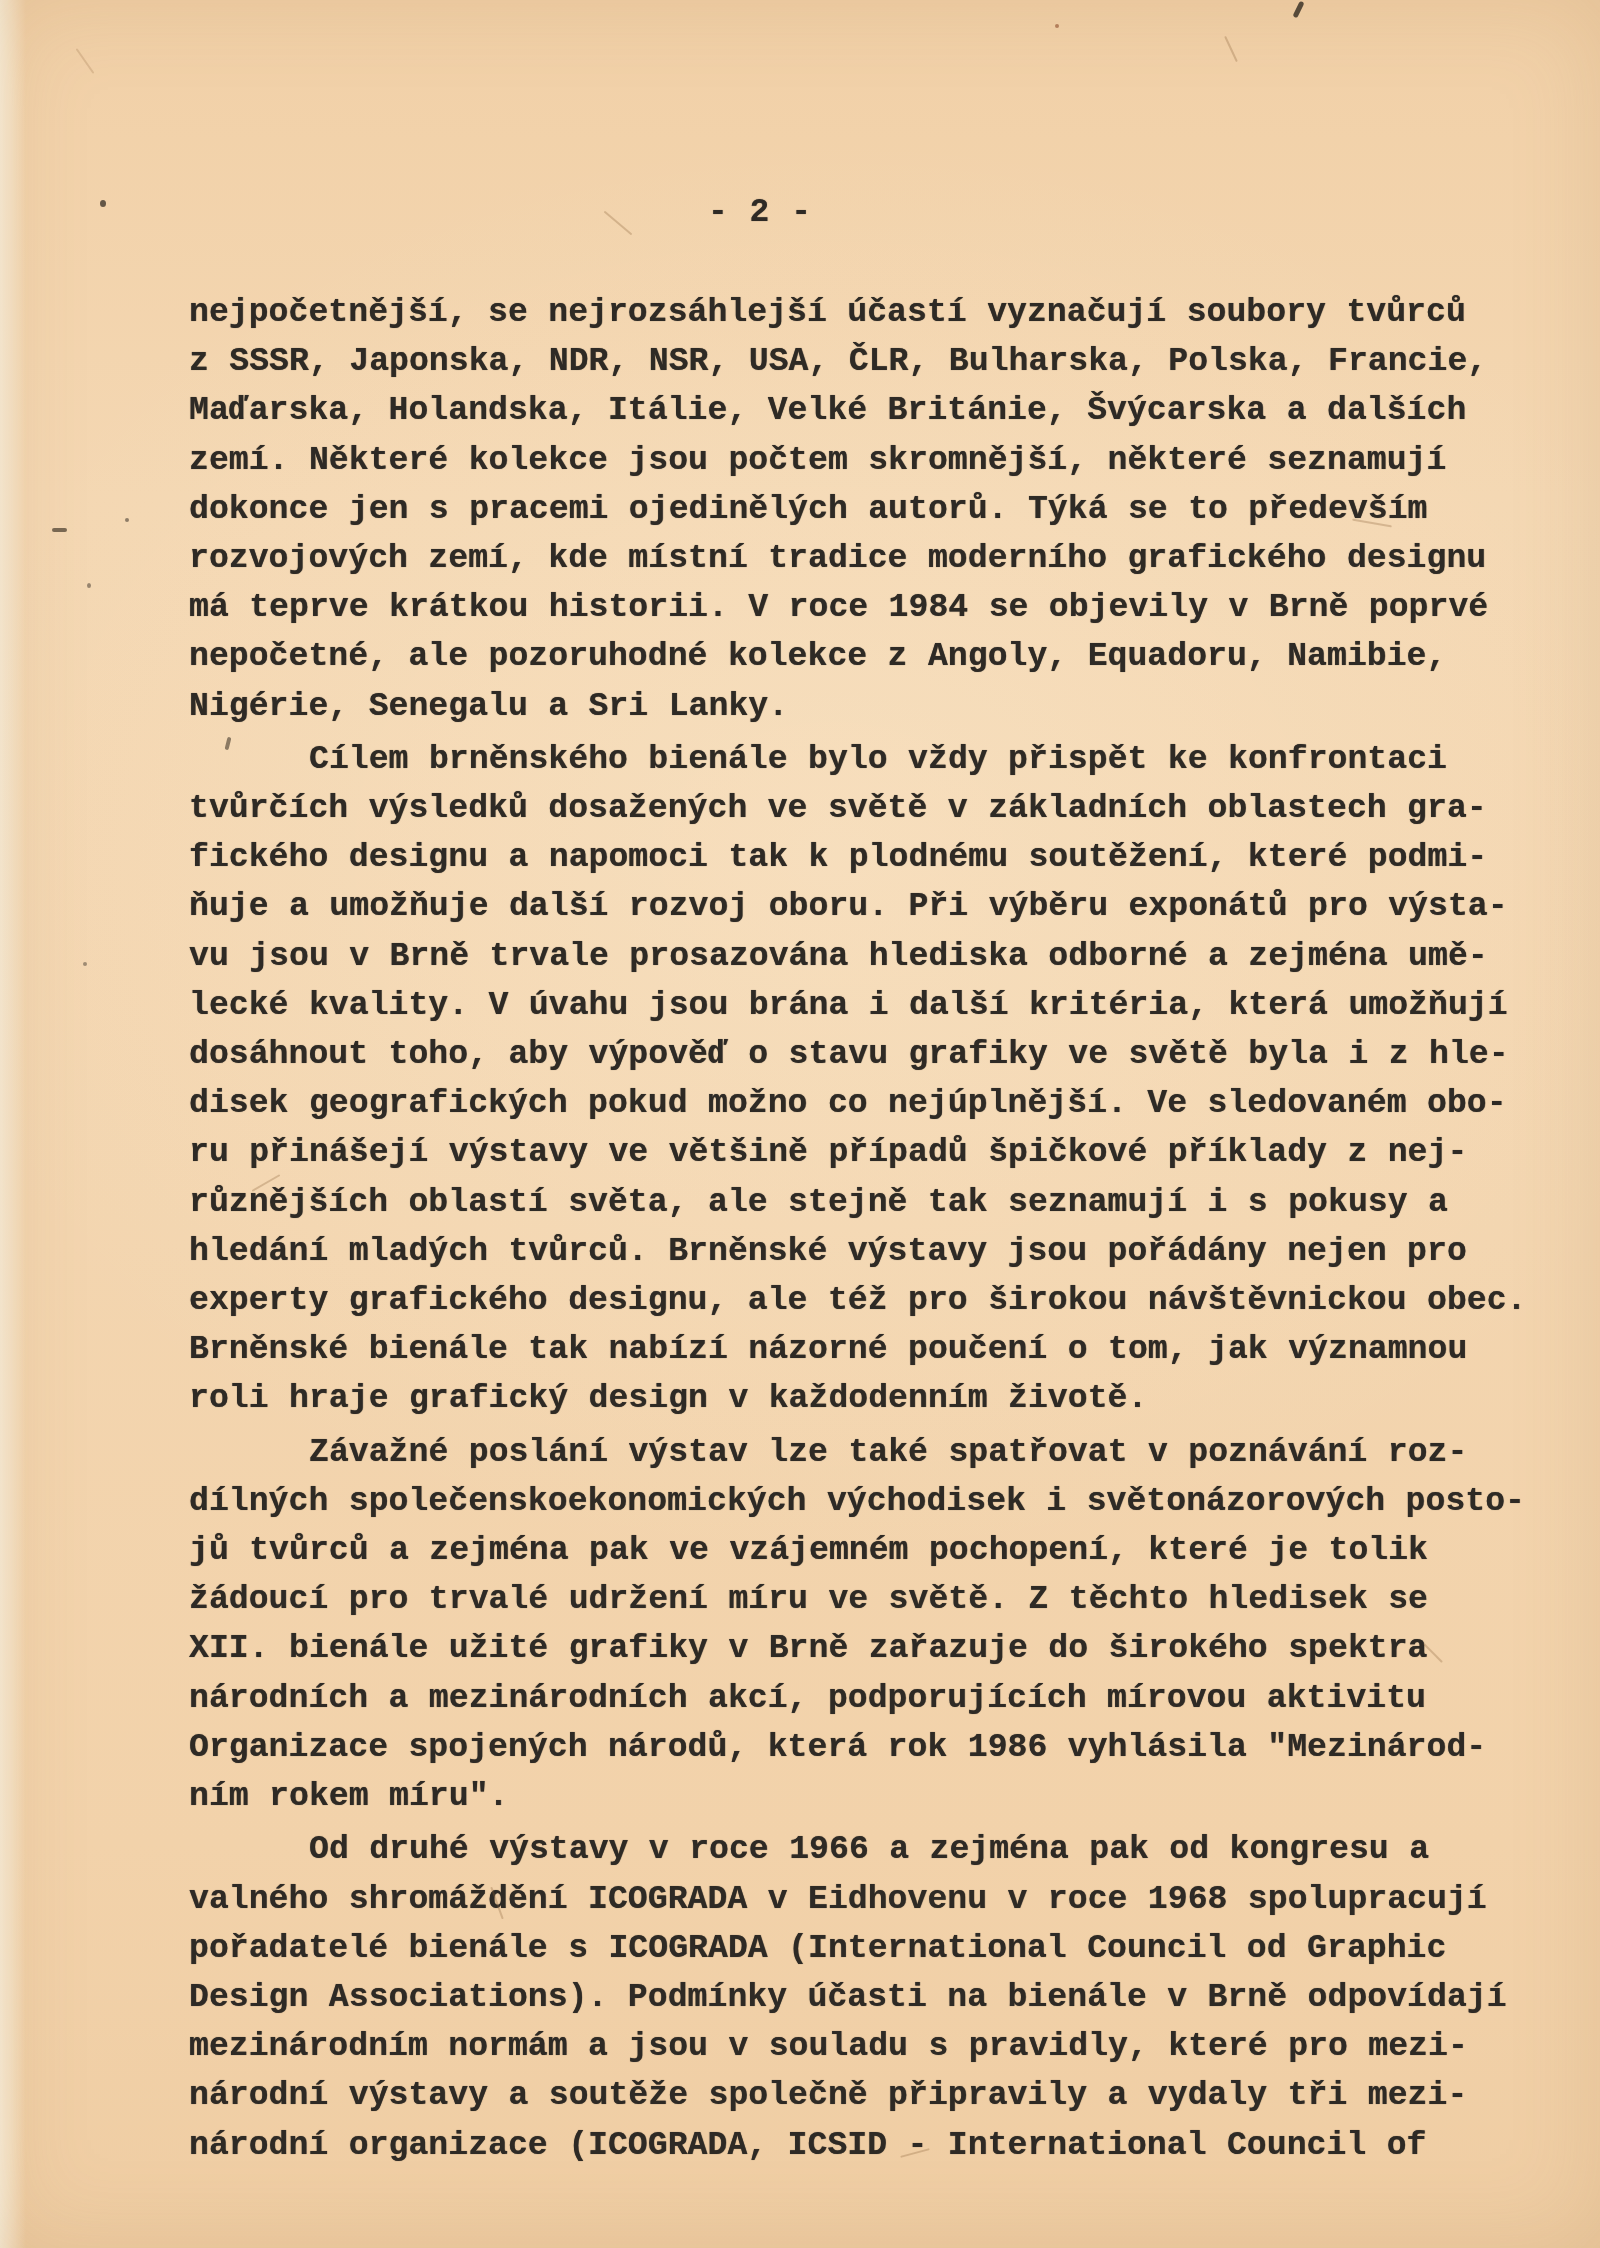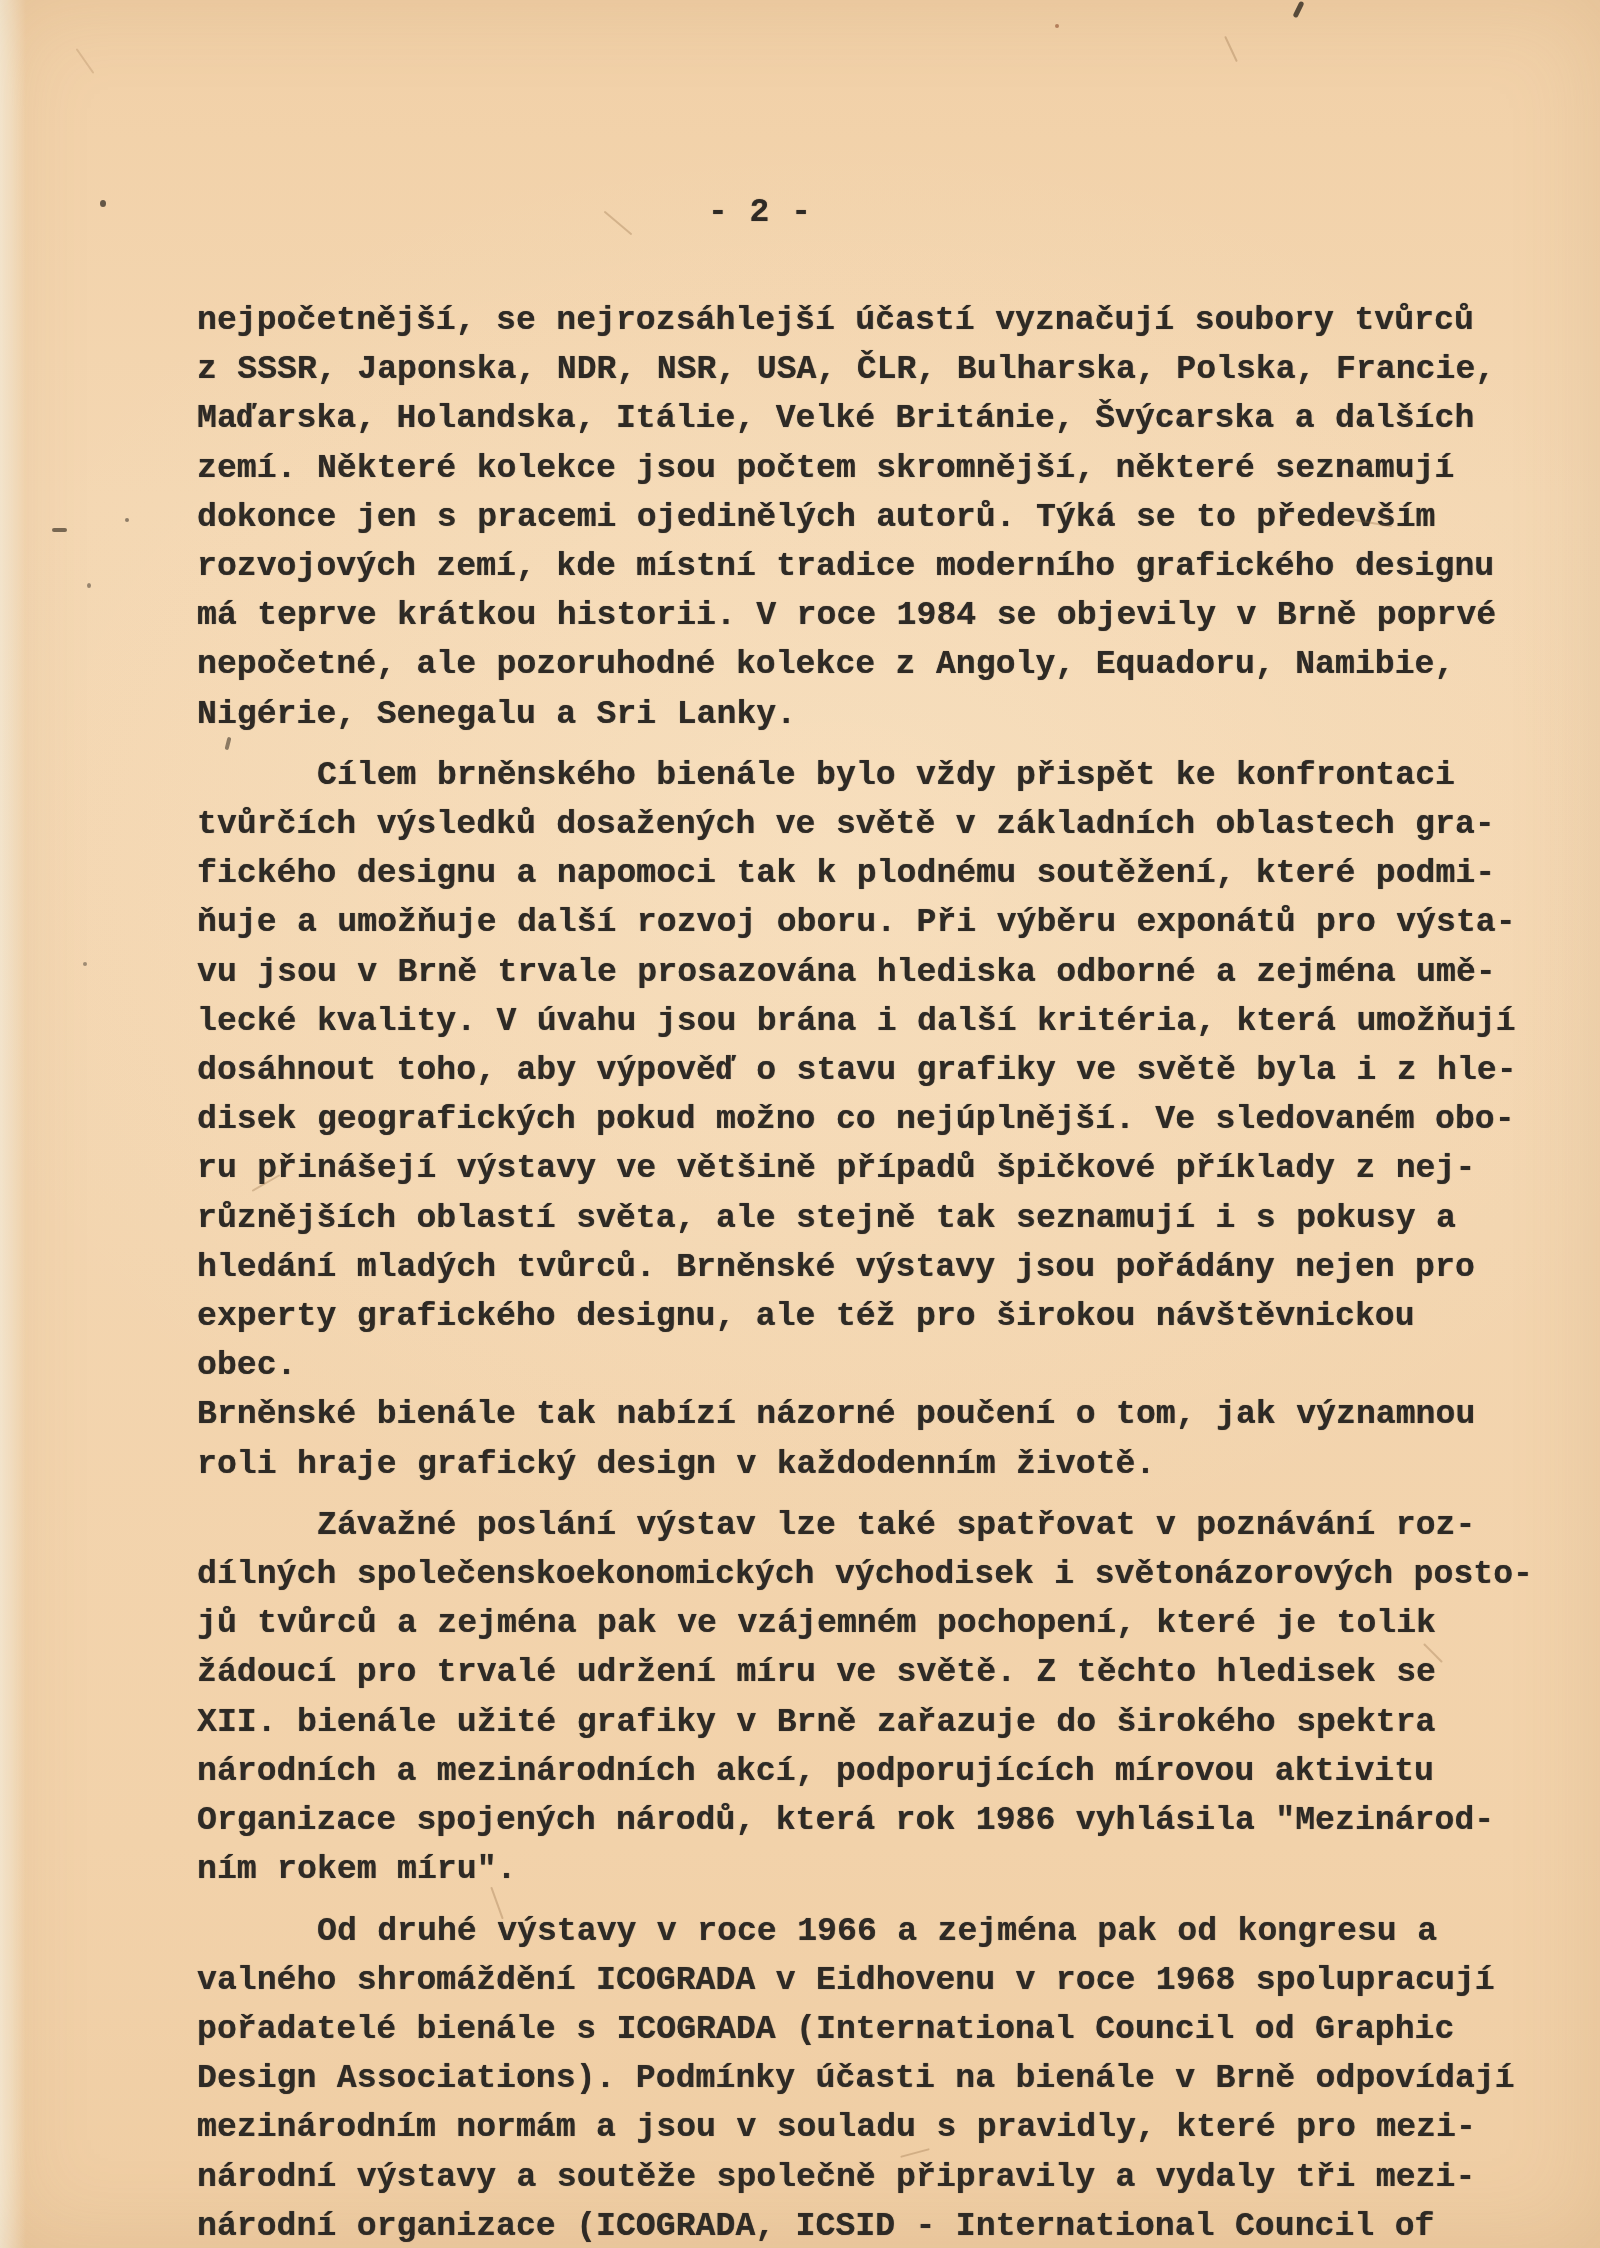--- a/index.html
+++ b/index.html
@@ -31,21 +31,21 @@
     white-space: pre;
     text-shadow: 0 0 1px rgba(46,42,37,0.65);
   }
   .content {
     position: absolute;
     left: 185px;
     top: 284px;
     width: 1360px;
   }
   .para {
-    margin: 12px;
+    margin: 4px;
     white-space: pre-line;
     font-size: 33px;
     line-height: 49.2px;
     font-weight: 700;
     letter-spacing: 0.1px;
     text-shadow: 0 0 1px rgba(46,42,37,0.6), 0.4px 0.4px 0 rgba(46,42,37,0.35);
     word-spacing: 0.5px;
   }
   .para.indented { text-indent: 120px; }
 

